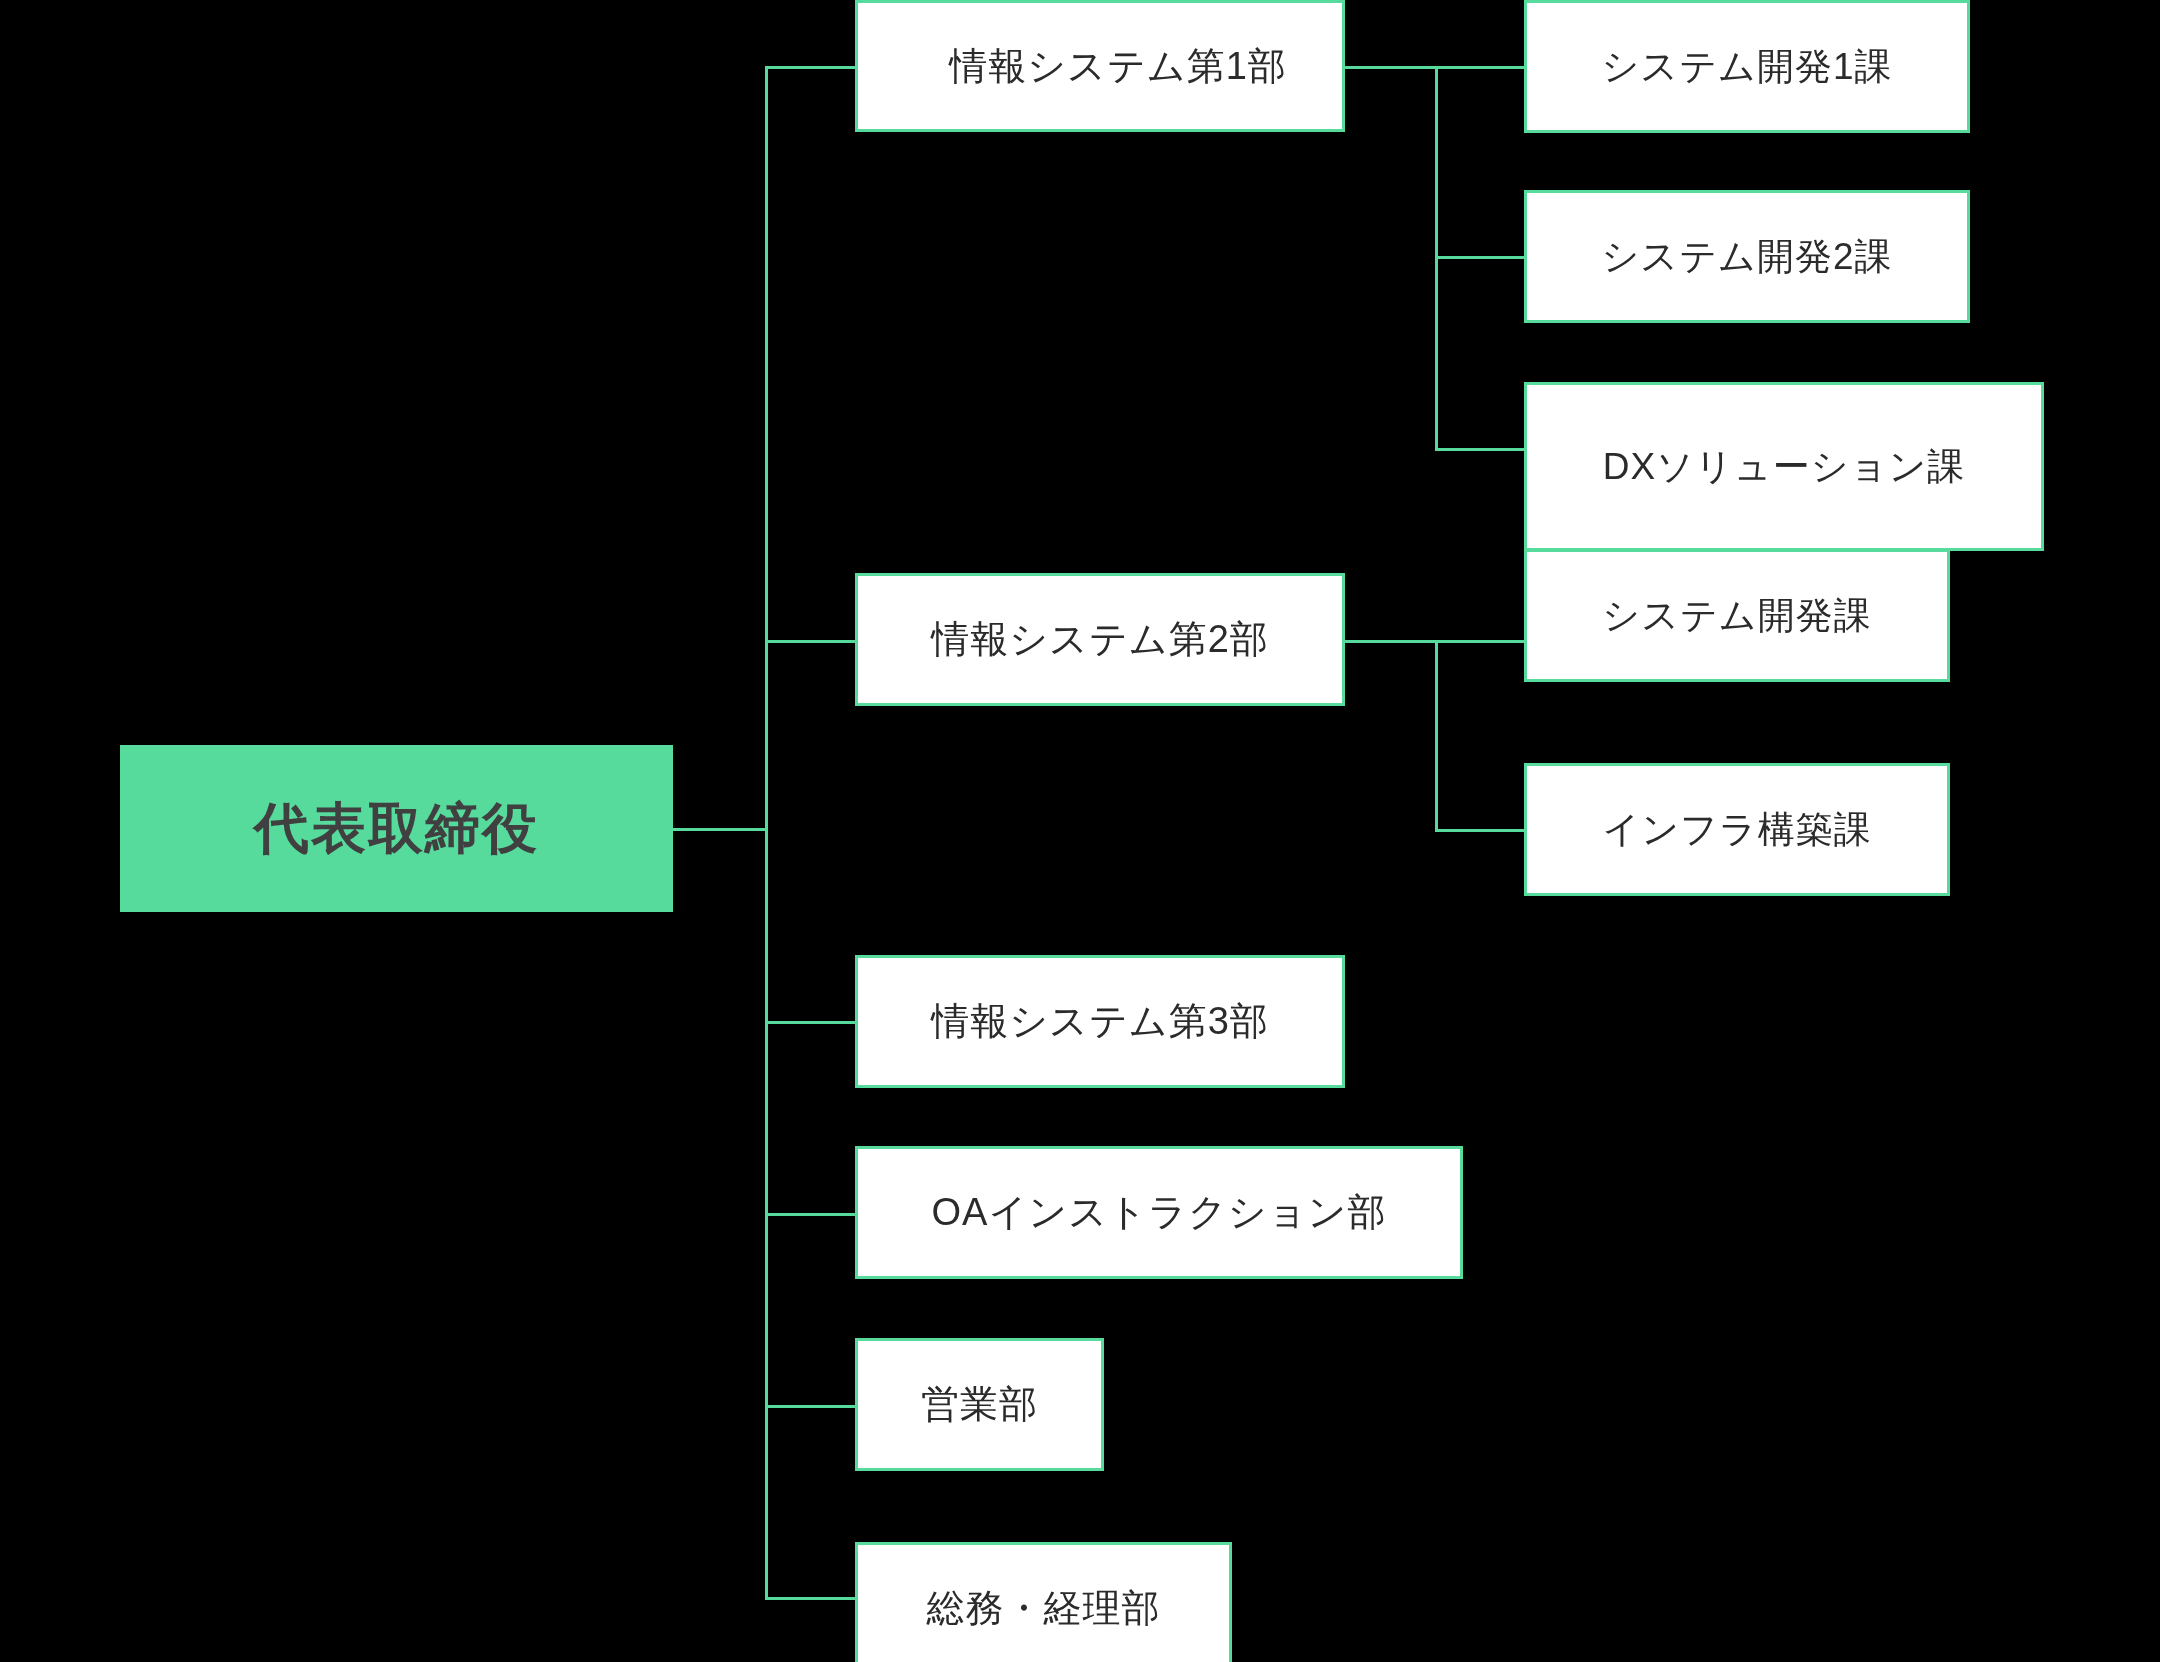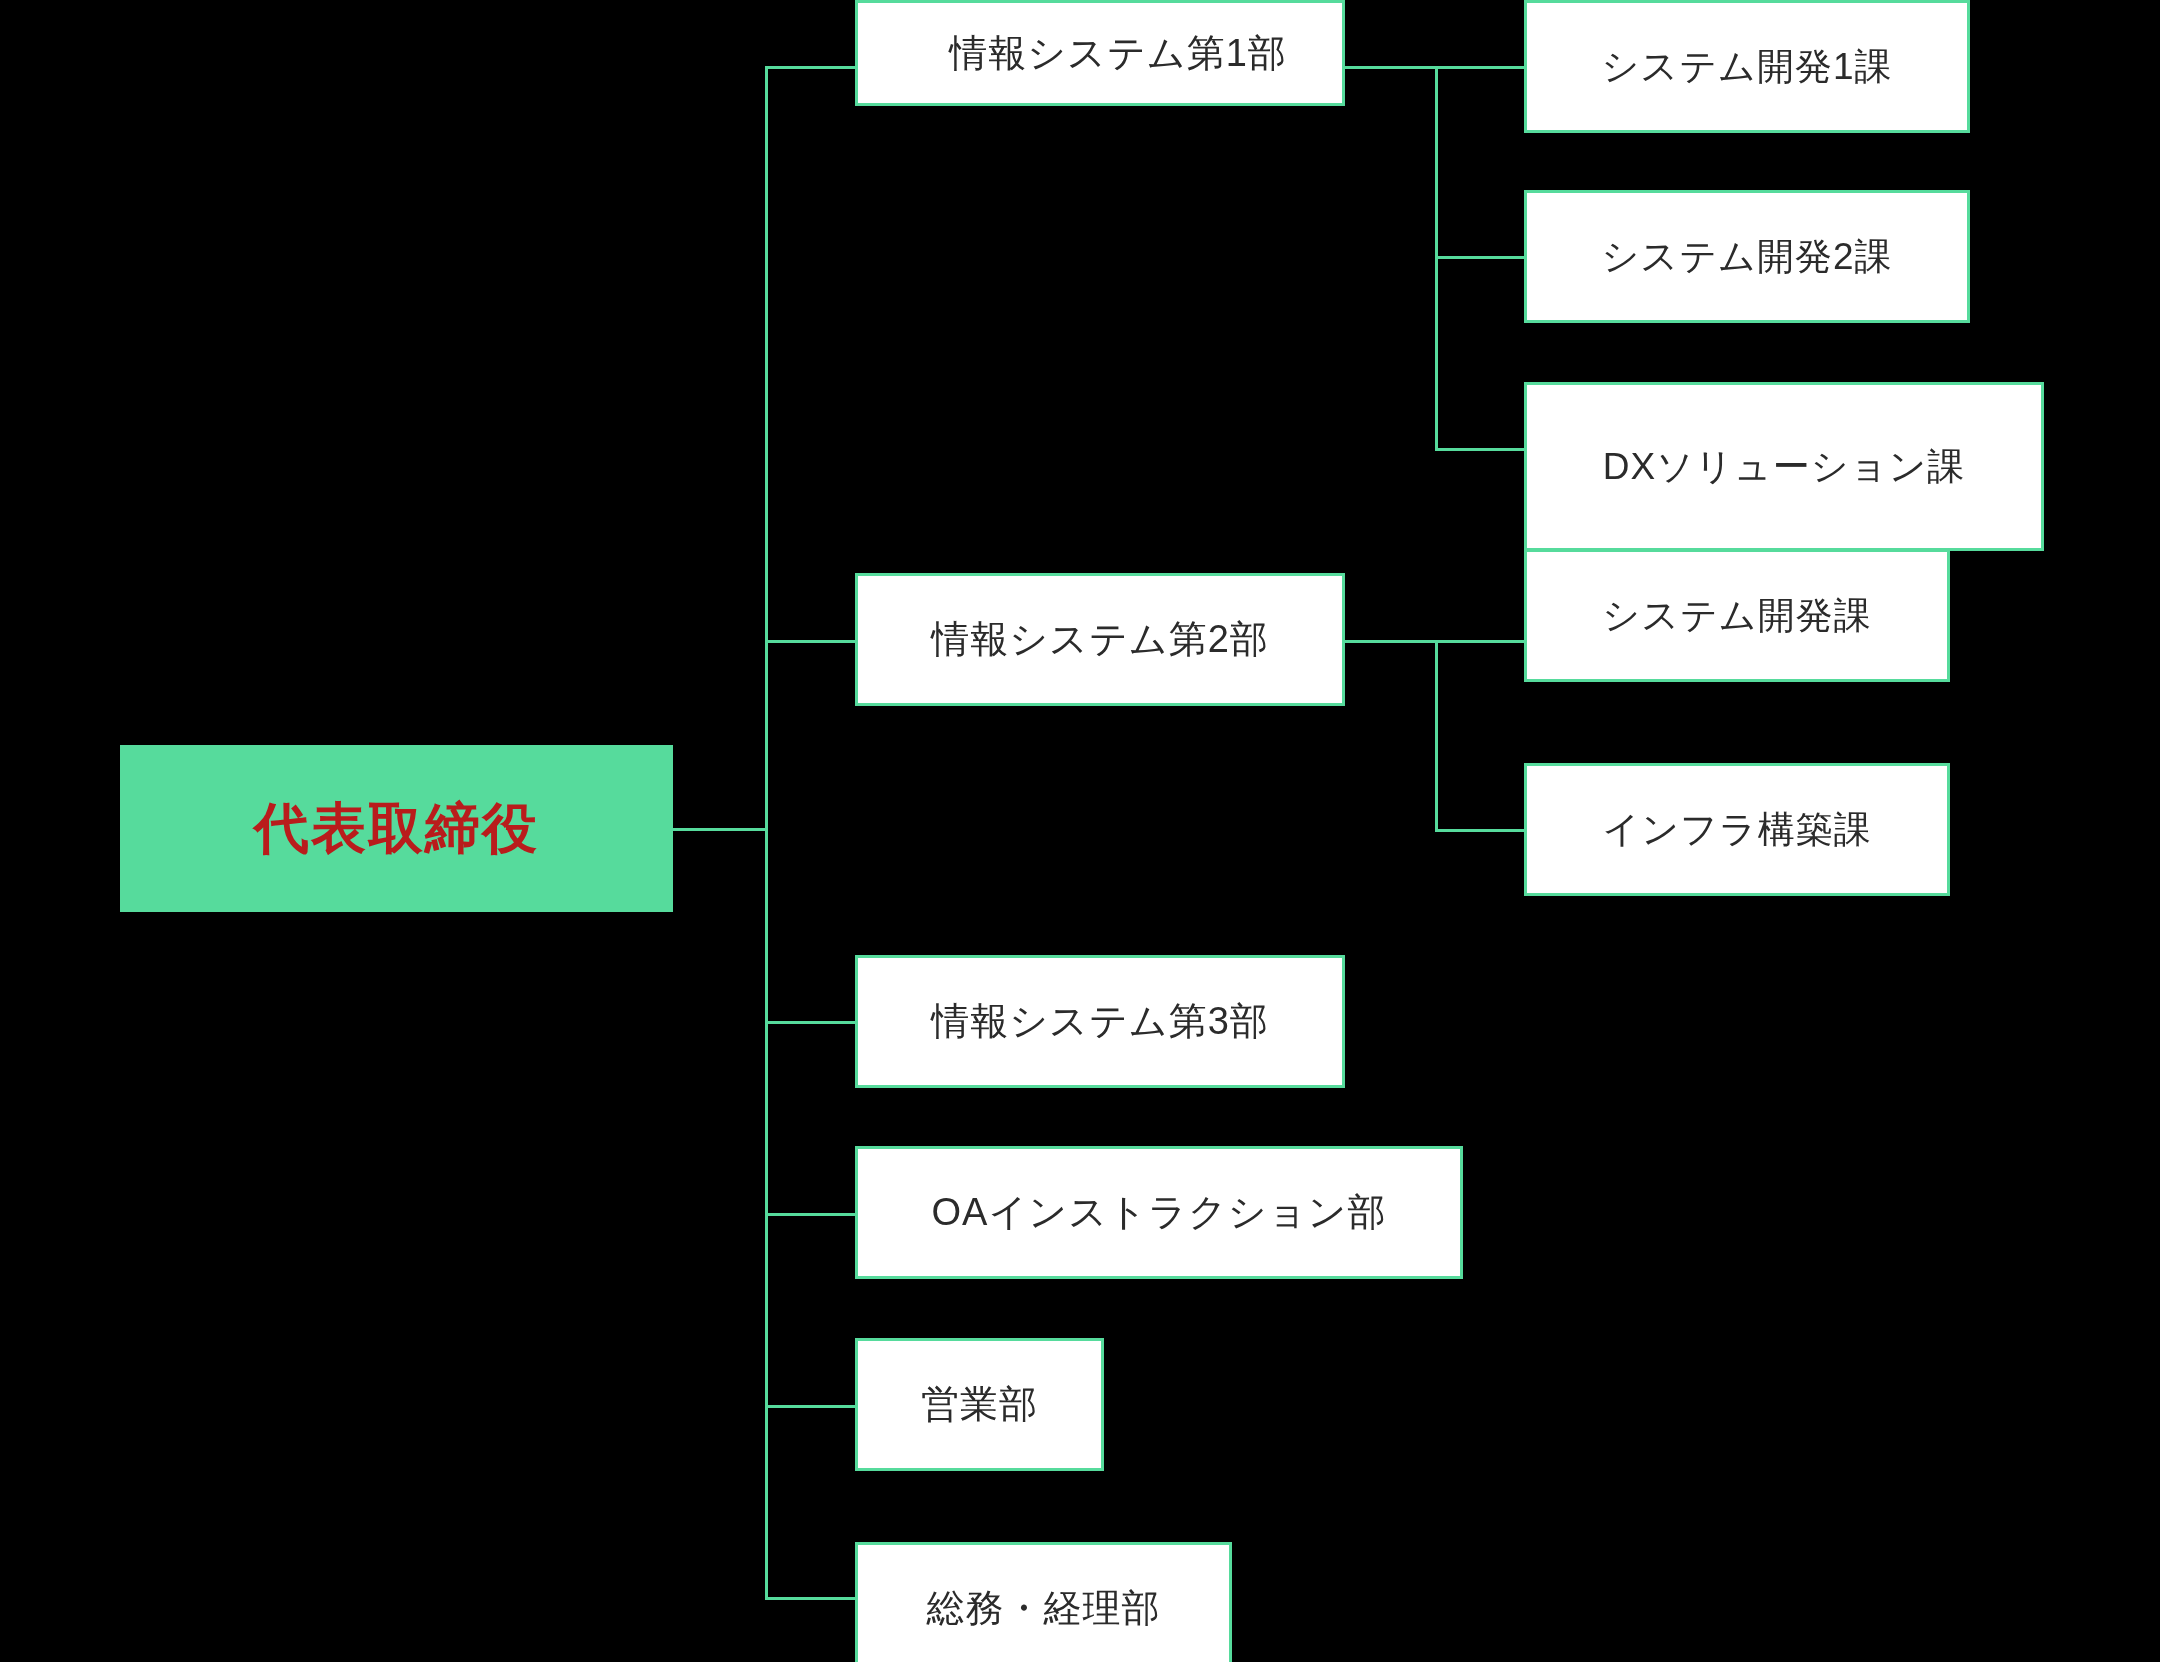--- a/index.html
+++ b/index.html
@@ -24,21 +24,21 @@
     box-sizing: border-box;
     display: flex;
     align-items: center;
     justify-content: center;
     white-space: nowrap;
   }
 
   .node-root {
     background: #56DB9C;
     border: none;
-    color: #b91c1c;
+    color: #404040;
     font-size: 55px;
     font-weight: 700;
     letter-spacing: 2px;
   }
 
   .node-box {
     background: #FFFFFF;
     border: 3px solid #56DB9C;
     color: #2B2B2B;
     font-size: 37px;
@@ -62,21 +62,21 @@
 
 <div id="org-chart">
 
   <div class="node node-root" style="left:120px; top:745px; width:553px; height:167px;">代表取締役</div>
 
   <div class="line line-h" style="left:673px; top:828px; width:95px;"></div>
 
   <div class="line line-v" style="left:765px; top:66px; height:1534px;"></div>
 
   <div class="line line-h" style="left:765px; top:66px; width:92px;"></div>
-  <div class="node node-box node-level1" style="left:855px; top:0px; width:490px; height:106px;padding-left:36px;">情報システム第1部</div>
+  <div class="node node-box node-level1" style="left:855px; top:0px; width:490px; height:132px;padding-left:36px;">情報システム第1部</div>
 
   <div class="line line-h" style="left:1342px; top:66px; width:95px;"></div>
   <div class="line line-v" style="left:1435px; top:66px; height:382px;"></div>
 
   <div class="line line-h" style="left:1435px; top:66px; width:92px;"></div>
   <div class="node node-box node-level2" style="left:1524px; top:0px; width:446px; height:133px;">システム開発1課</div>
 
   <div class="line line-h" style="left:1435px; top:256px; width:92px;"></div>
   <div class="node node-box node-level2" style="left:1524px; top:190px; width:446px; height:133px;">システム開発2課</div>
 

